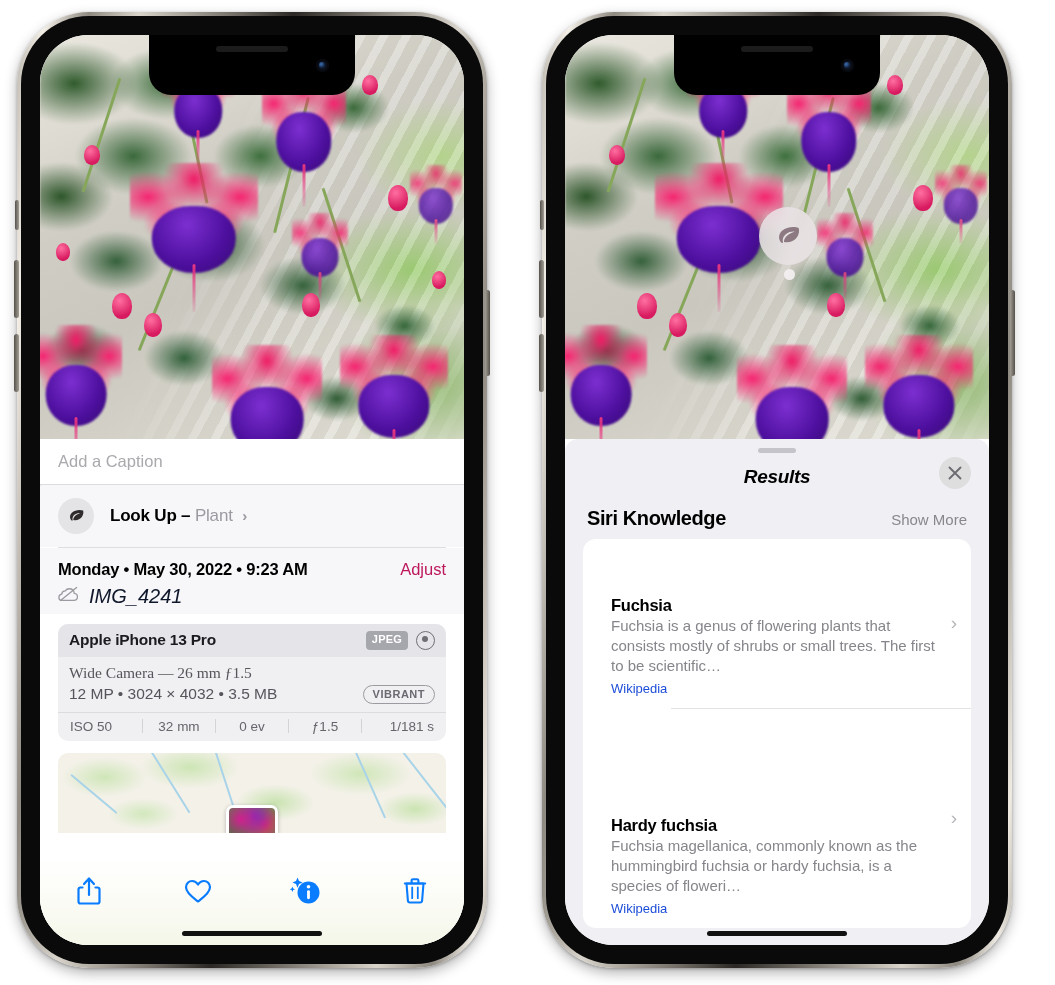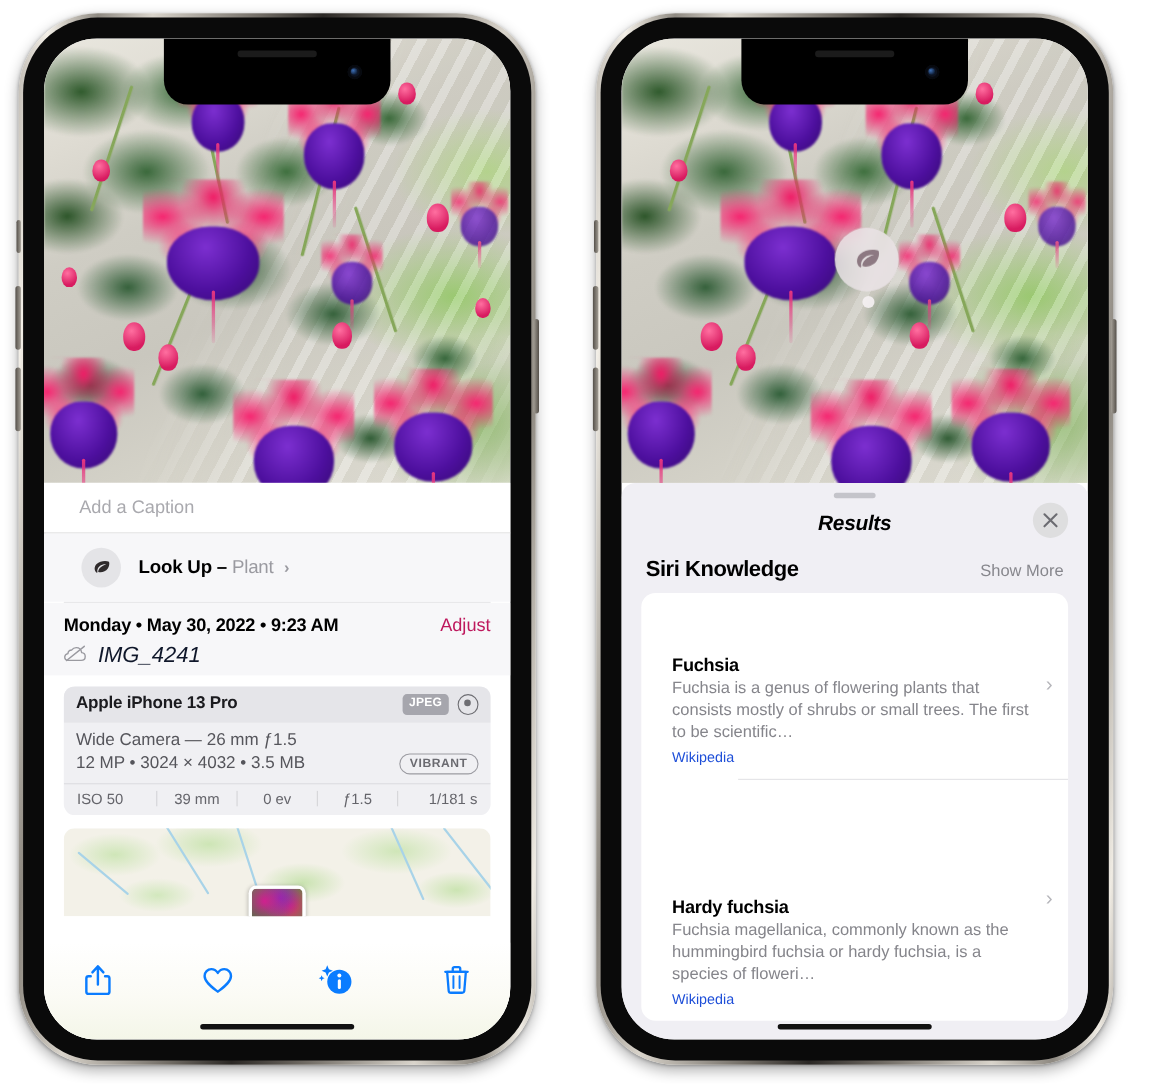--- a/index.html
+++ b/index.html
@@ -130,27 +130,27 @@
     border-radius:2px; filter: blur(.5px);
   }
   .bud { position:absolute; border-radius:50% 50% 46% 46%;
     background: radial-gradient(circle at 38% 30%, #ff6fa0, #d81b60 70%);
     filter: blur(.7px); }
   .stem { position:absolute; background:#86a75a; filter:blur(.6px); border-radius:2px; }
 
   
   .sheet-l { position:absolute; left:0; top:404px; right:0; bottom:0; background:#fff; }
   .caption-row {
-    height:46px; display:flex; align-items:center; padding:0 32px;
+    height:46px; display:flex; align-items:center; padding:0 18px;
     background:#fff; border-bottom:.5px solid #dcdcdc;
   }
   .caption-row .ph { color:#a9a9ae; font-size:16.5px; }
 
   .lookup-row {
-    height:62px; display:flex; align-items:center; padding:0 34px;
+    height:62px; display:flex; align-items:center; padding:0 18px;
     background:#f7f7f9; position:relative;
   }
   .leaf-circle {
     width:36px; height:36px; border-radius:50%; background:#e4e4e7;
     display:flex; align-items:center; justify-content:center; position:relative;
     flex:0 0 auto;
   }
   .sparkle { position:absolute; left:-10px; top:-7px; color:#dddde1; font-size:15px; line-height:1; }
   .lookup-text { margin-left:16px; font-size:17px; color:#000; font-weight:700; letter-spacing:-.2px; }
   .lookup-text .sub { color:#9a9aa0; font-weight:400; }
@@ -173,21 +173,21 @@
   .camcard .head .nm { font-size:15.5px; font-weight:700; color:#1b1b1f; letter-spacing:-.2px; }
   .head-right { display:flex; gap:8px; }
   .jpeg-chip {
     background:#a6a6ad; color:#fff; font-size:11px; font-weight:700;
     padding:2.5px 6px; border-radius:4px; letter-spacing:.2px;
   }
   .raw-ic { width:19px; height:19px; border-radius:50%; border:1.6px solid #6e6e73; position:relative; }
   .raw-ic::after { content:""; position:absolute; left:4.5px; top:4.5px; width:6px; height:6px;
     border-radius:50%; background:#6e6e73; }
   .camcard .body { padding:7px 11px 8px; }
-  .camcard .l1 { font-size:15.5px; color:#55555b; }
+  .camcard .l1 { font-size:15.5px; color:#55555b;font-family:Liberation Serif, serif; }
   .camcard .l2row { display:flex; align-items:center; justify-content:space-between; margin-top:3px; }
   .camcard .l2 { font-size:15.5px; color:#55555b; }
   .vibrant {
     border:1.1px solid #9b9ba1; color:#6a6a70; font-size:11px; font-weight:600;
     letter-spacing:.5px; padding:2.5px 9px; border-radius:11px;
   }
   .exif { display:flex; align-items:center; border-top:.5px solid #dcdce0; padding:6px 8px 7px; }
   .exif .cell { flex:1; text-align:center; font-size:13.5px; color:#65656b; }
   .exif .cell:first-child { text-align:left; padding-left:4px; }
   .exif .cell:last-child { text-align:right; padding-right:4px; }
@@ -453,21 +453,21 @@
           <div class="body">
             <div class="l1">Wide Camera — 26 mm ƒ1.5</div>
             <div class="l2row">
               <span class="l2">12 MP • 3024 × 4032 • 3.5 MB</span>
               <span class="vibrant">VIBRANT</span>
             </div>
           </div>
           <div class="exif">
             <span class="cell">ISO 50</span>
             <span class="bar"></span>
-            <span class="cell">39 mm</span>
+            <span class="cell">32 mm</span>
             <span class="bar"></span>
             <span class="cell">0 ev</span>
             <span class="bar"></span>
             <span class="cell">ƒ1.5</span>
             <span class="bar"></span>
             <span class="cell">1/181 s</span>
           </div>
         </div>
 
         <div class="mapcard">

